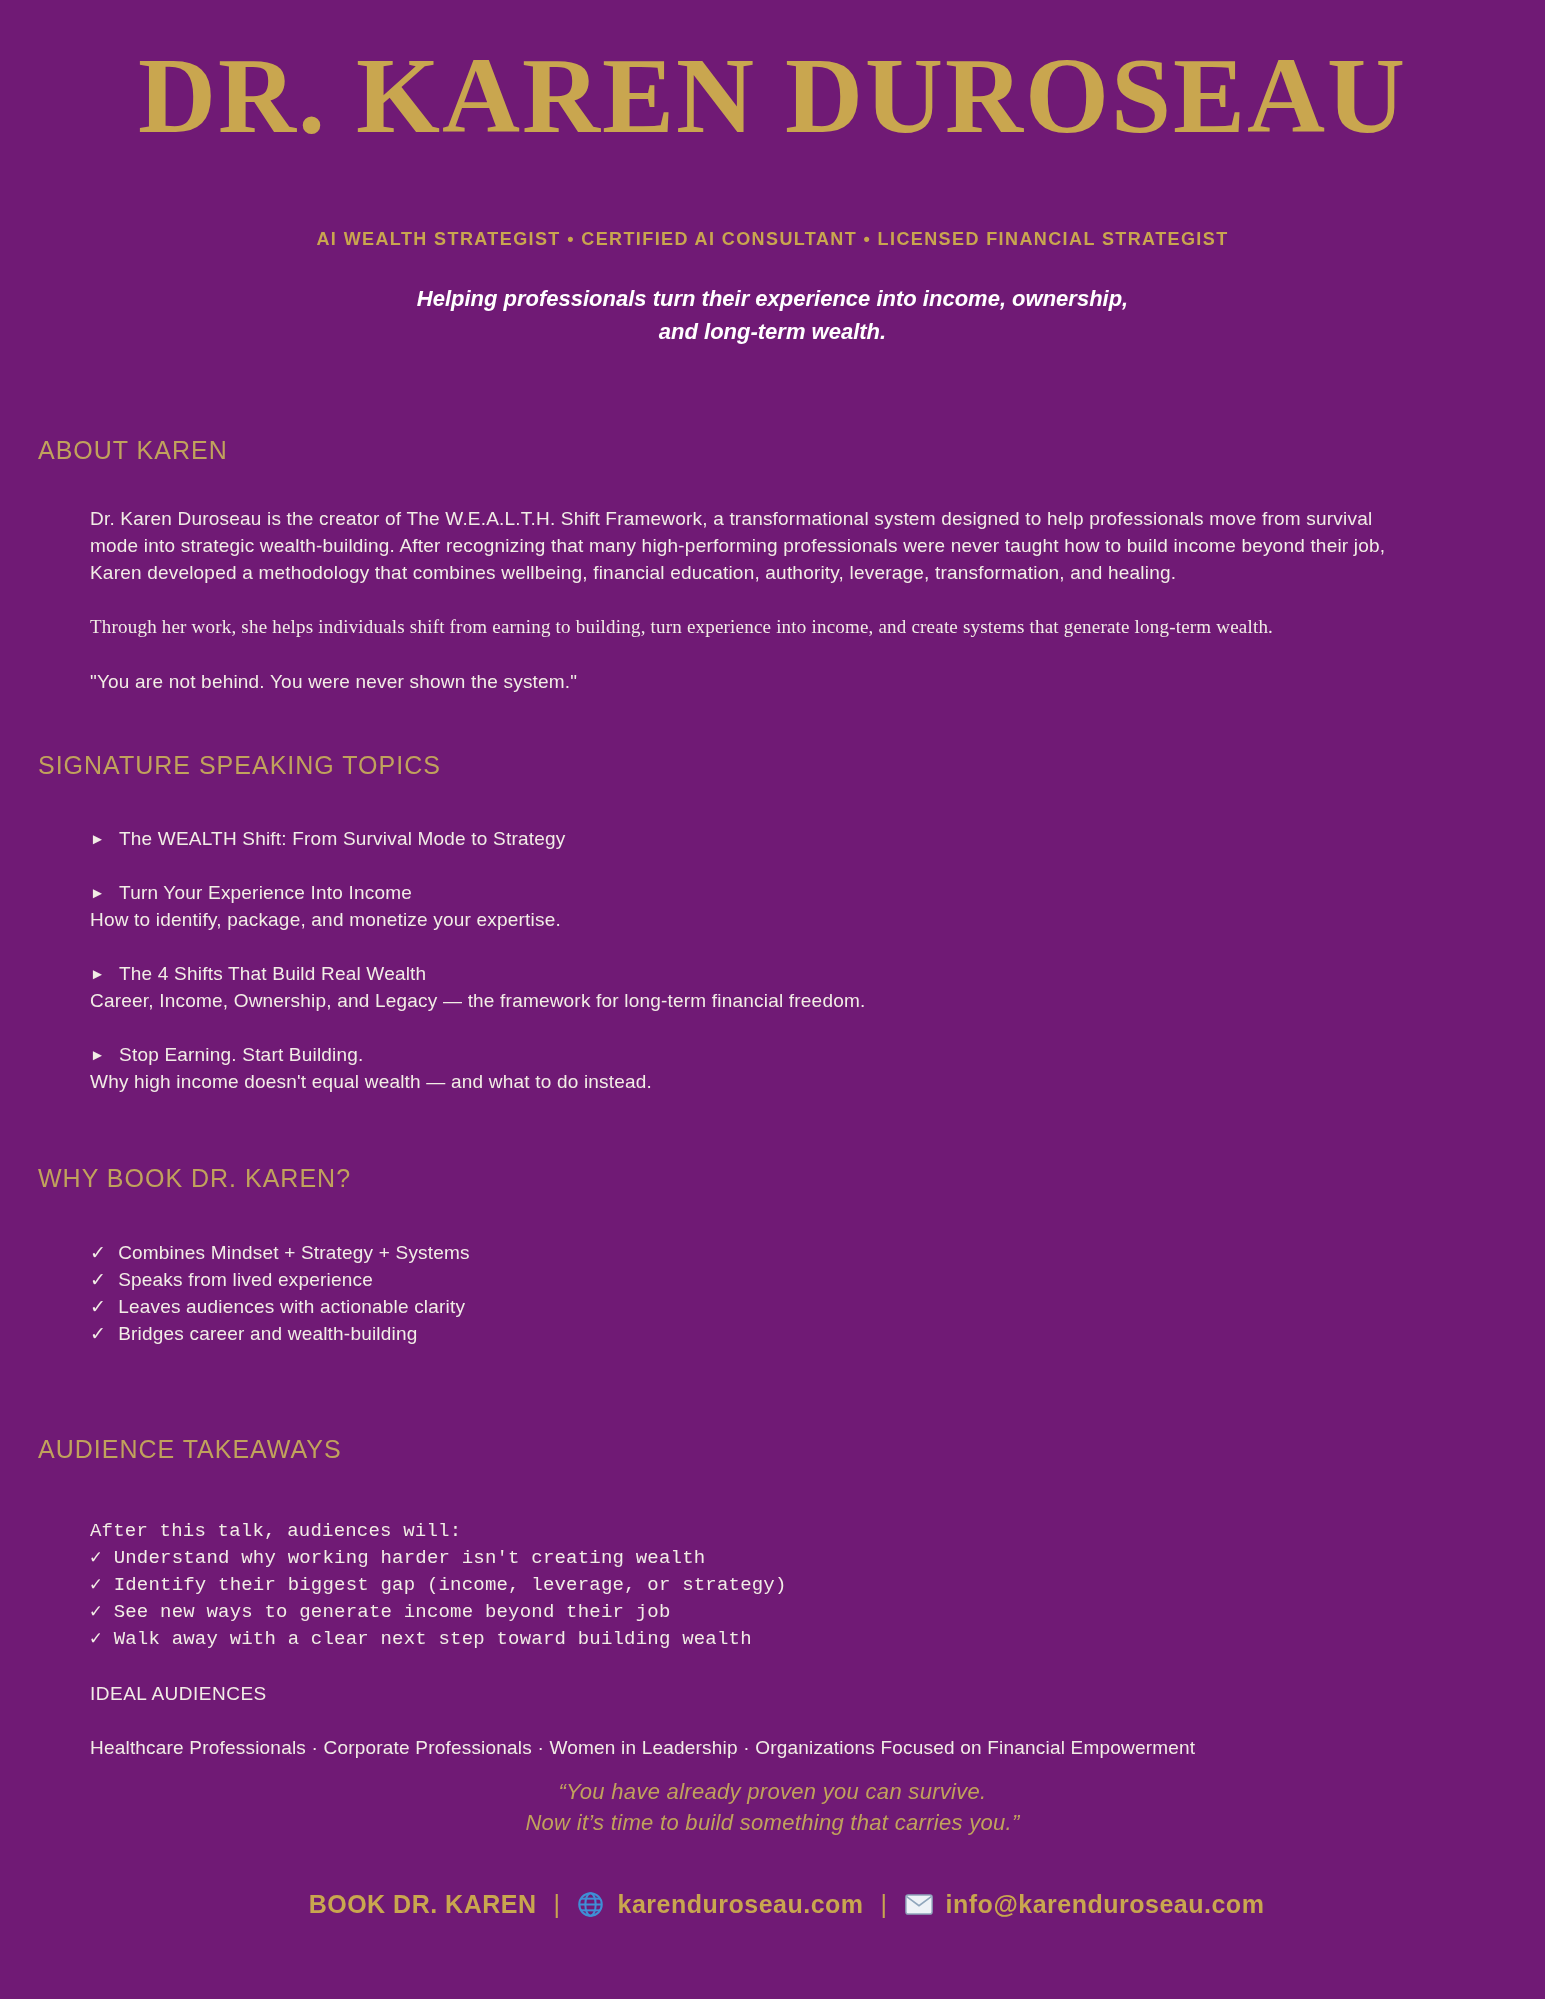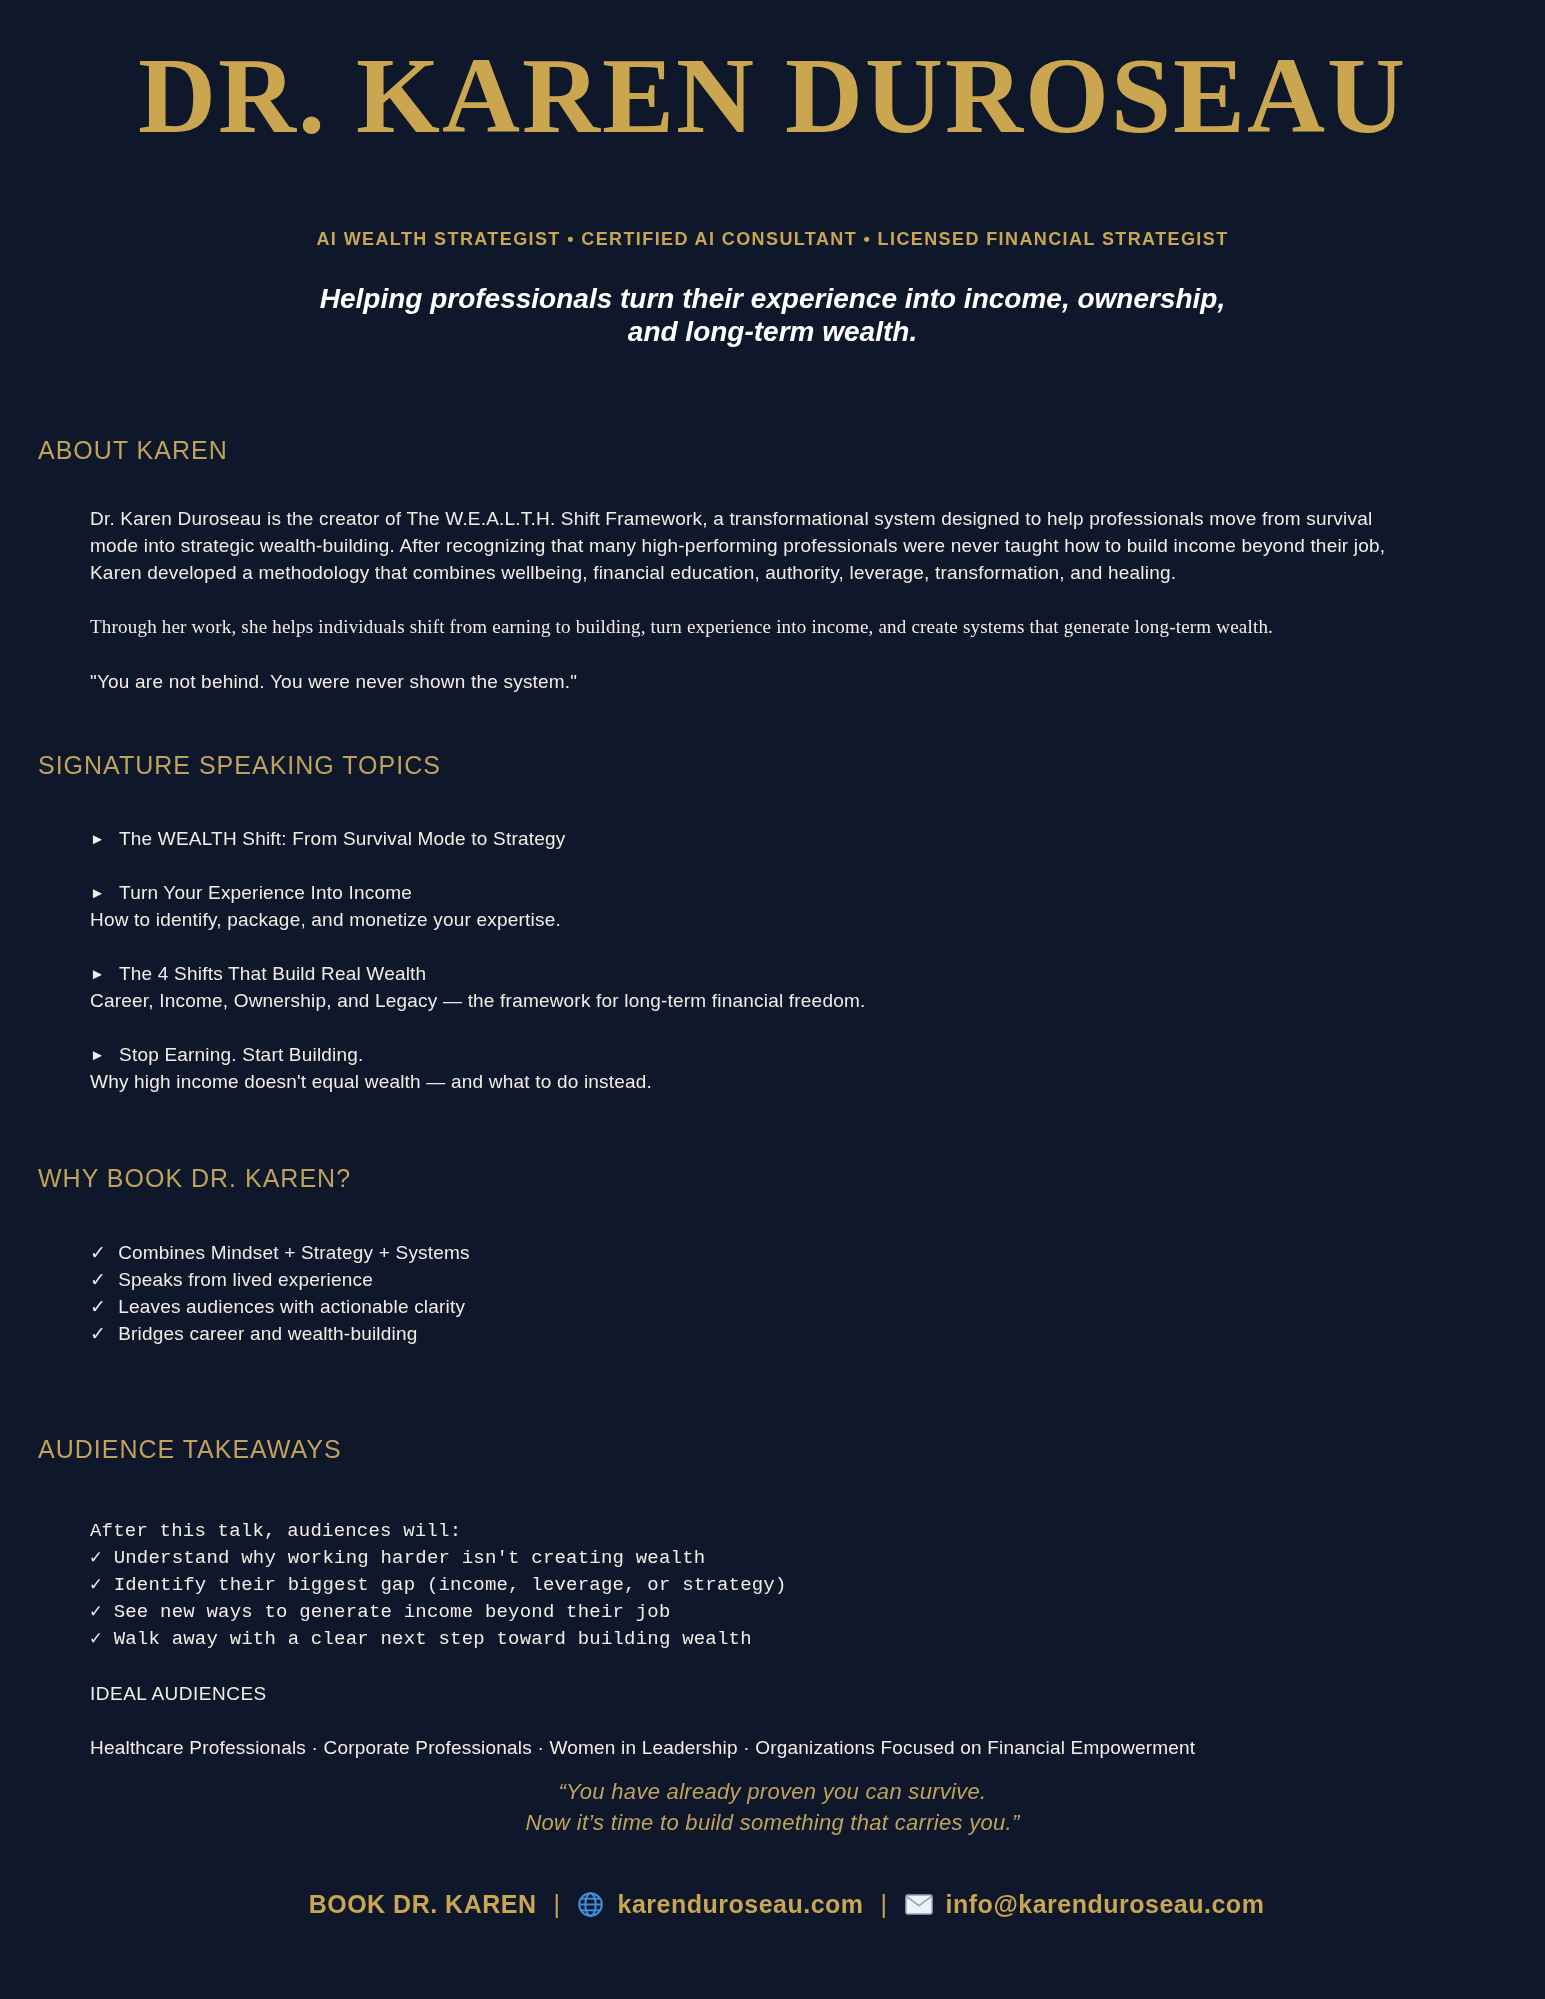--- a/index.html
+++ b/index.html
@@ -4,21 +4,21 @@
 <style>
   html, body {
     margin: 0;
     padding: 0;
     background: #1F1208;
   }
   .page {
     position: relative;
     width: 1545px;
     height: 1999px;
-    background: #0f172a;
+    background: #701a75;
     overflow: hidden;
     font-family: "Liberation Sans", sans-serif;
     color: #F2EDE6;
   }
   
   .name-title {
     margin: 28px 0 0 0;
     text-align: center;
     font-family: "Liberation Serif", "DejaVu Serif", serif;
     font-weight: 700;
@@ -32,21 +32,21 @@
     margin-top: 66px;
     text-align: center;
     font-size: 18px;
     font-weight: 700;
     letter-spacing: 1.4px;
     color: #C9A64F;
   }
   .tagline {
     margin-top: 32px;
     text-align: center;
-    font-size: 28px;
+    font-size: 22px;
     font-weight: 700;
     font-style: italic;
     line-height: 33px;
     color: #FFFFFF;
   }
   
   .section-heading {
     margin: 0 0 0 38px;
     font-size: 25px;
     font-weight: 400;

